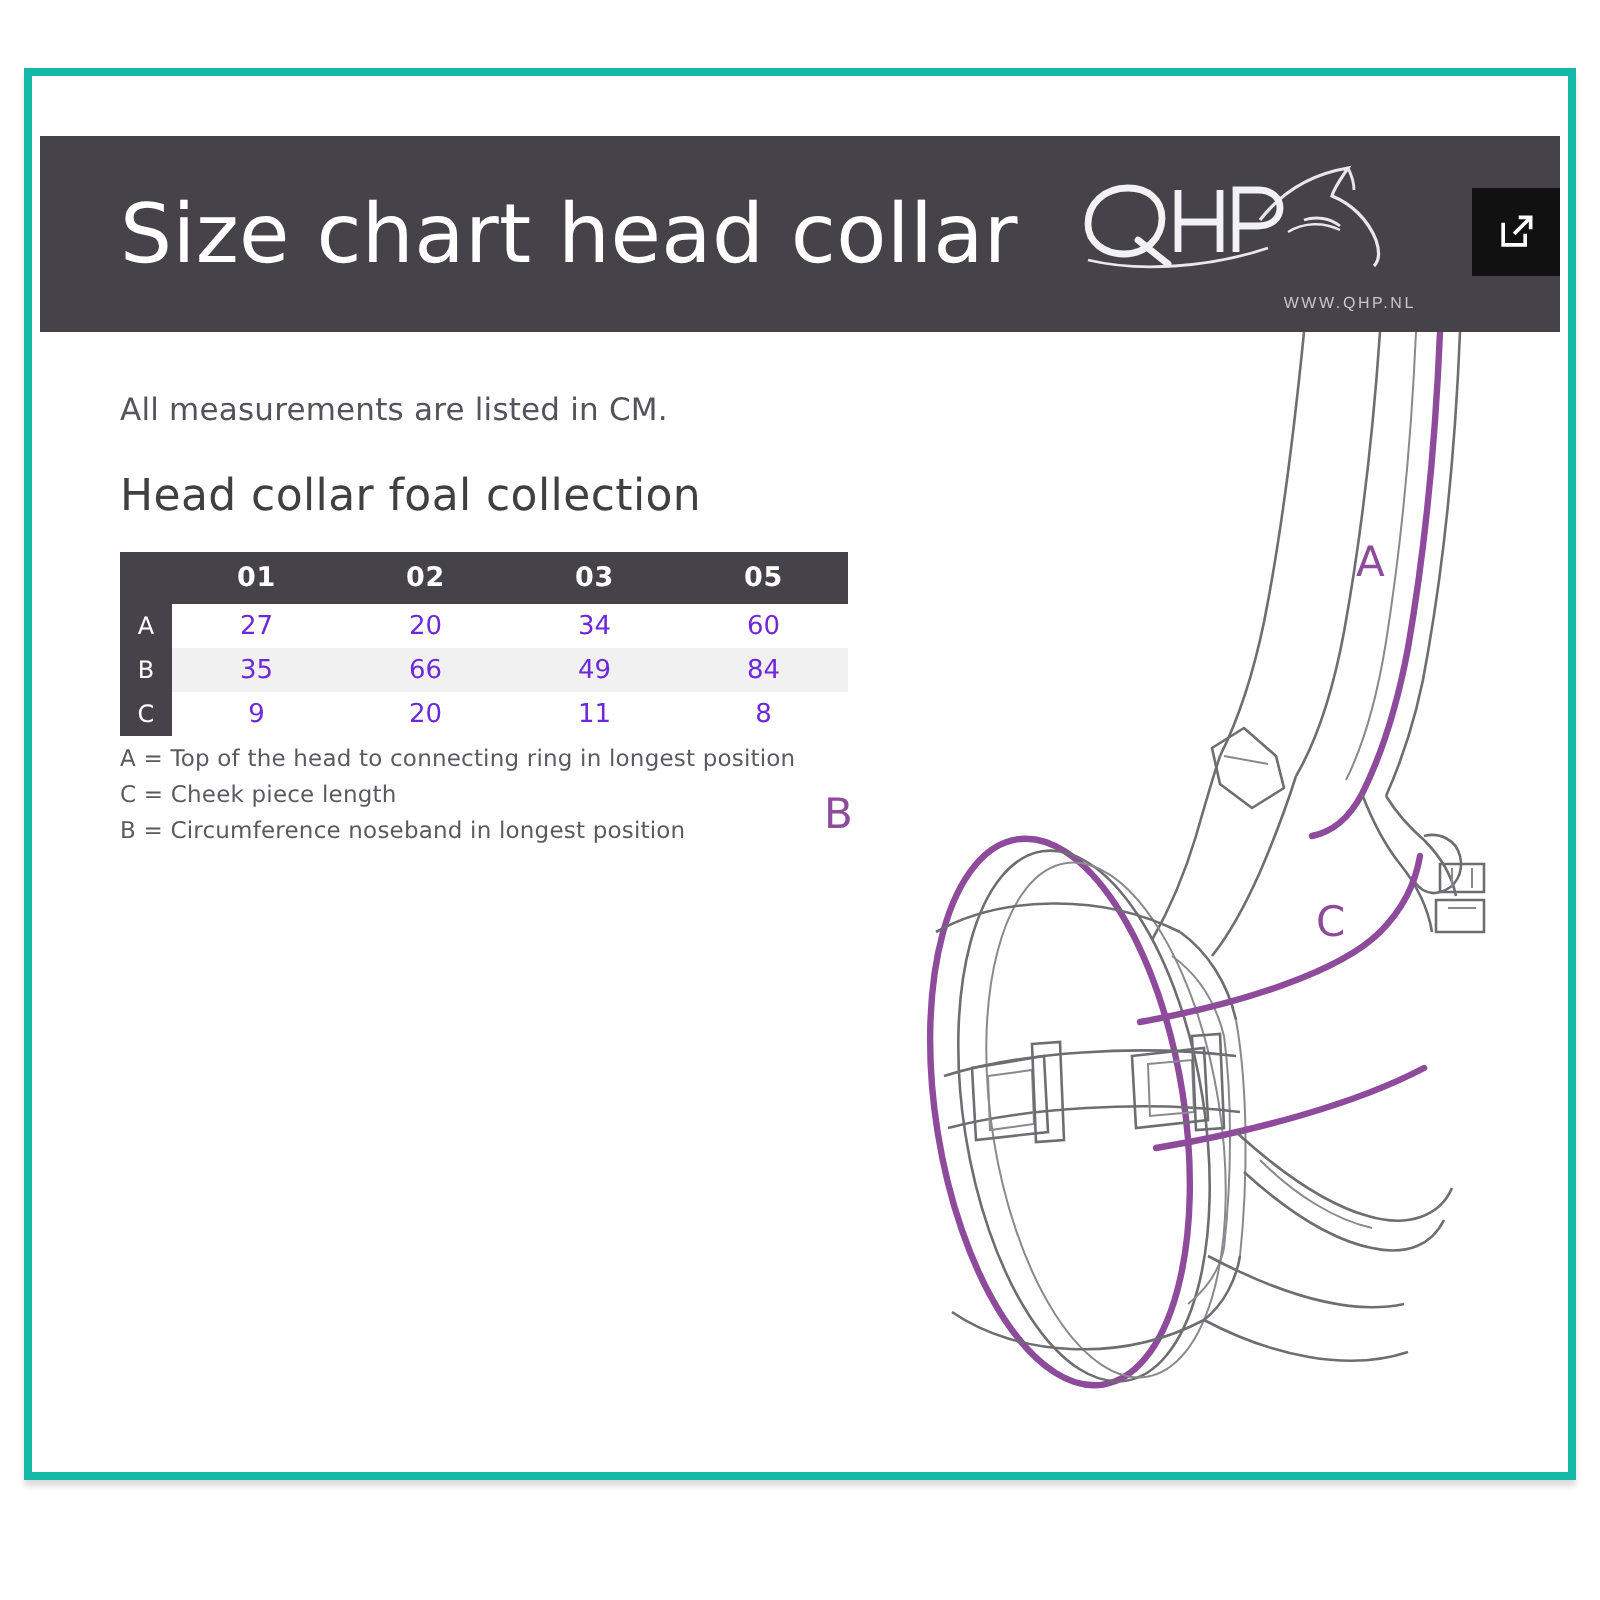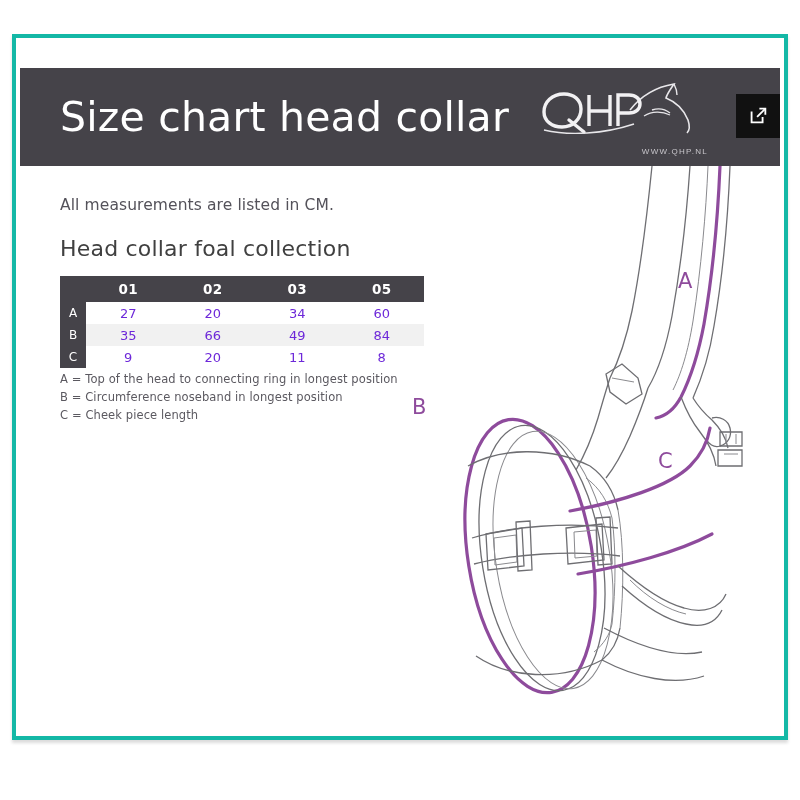--- a/index.html
+++ b/index.html
@@ -271,22 +271,22 @@
             <td class="val">9</td>
             <td class="val">20</td>
             <td class="val">11</td>
             <td class="val">8</td>
           </tr>
         </tbody>
       </table>
 
       <div id="legend">
         <div class="legend-line">A = Top of the head to connecting ring in longest position</div>
+        <div class="legend-line">C = Cheek piece length</div>
         <div class="legend-line">B = Circumference noseband in longest position</div>
-        <div class="legend-line">C = Cheek piece length</div>
       </div>
 
       <div id="halter-diagram">
         <svg viewBox="0 0 400 560">
 
           <path class="strap-outline" d="M262 0 C258 40 252 95 242 145 C236 174 228 196 220 212"></path>
           <path class="strap-outline" d="M300 0 C297 44 291 100 282 150 C276 182 268 205 258 222"></path>
           <path class="strap-outline-thin" d="M318 0 C316 46 311 104 303 155 C298 186 291 208 283 224"></path>
           <path class="measure-line" d="M330 0 C328 48 323 106 314 158 C308 190 300 213 291 231
                                         C284 244 276 250 266 252"></path>

